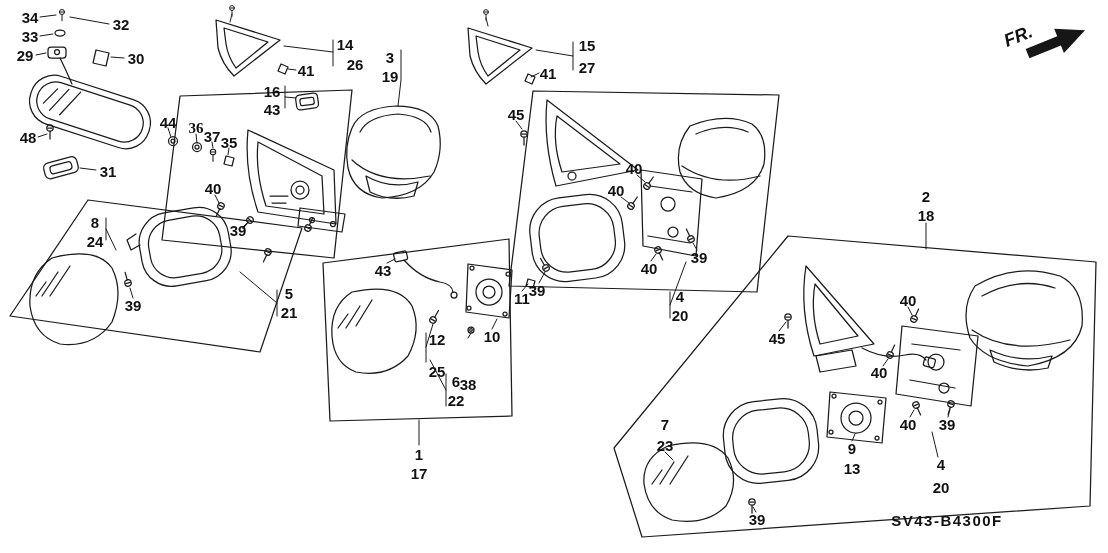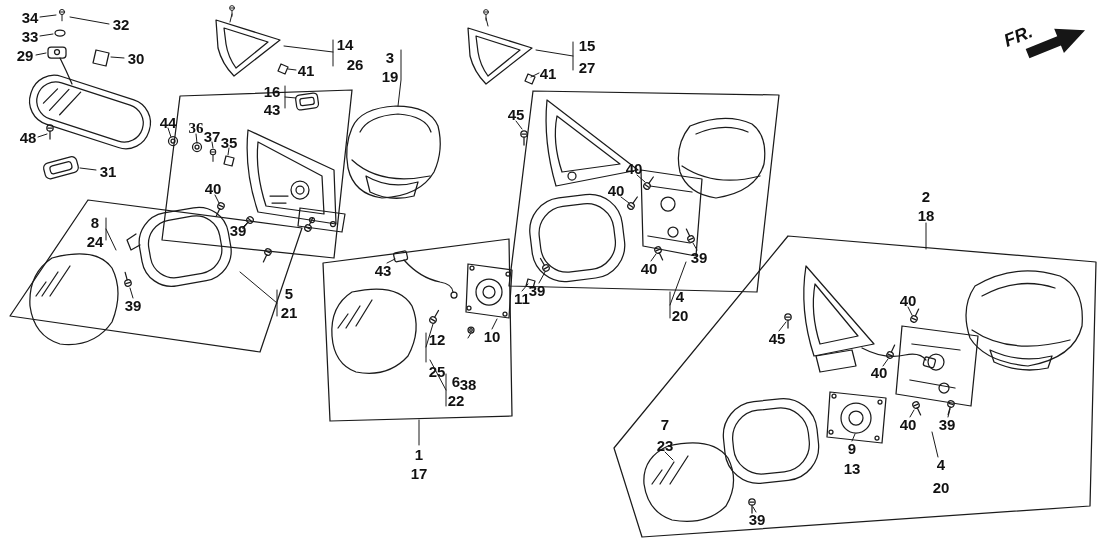--- a/index.html
+++ b/index.html
@@ -274,14 +274,15 @@
       <div class="callout" style="left: 665px; top: 445px;">23</div>
       <div class="callout" style="left: 852px; top: 448px;">9</div>
       <div class="callout" style="left: 852px; top: 468px;">13</div>
       <div class="callout" style="left: 941px; top: 464px;">4</div>
       <div class="callout" style="left: 941px; top: 487px;">20</div>
       <div class="callout" style="left: 757px; top: 519px;">39</div>
     </div>
 
   <div class="fr-label">FR.</div>
 
+  <div class="part-code">SV43-B4300F</div>
 
 </div>
 
 </body></html>

